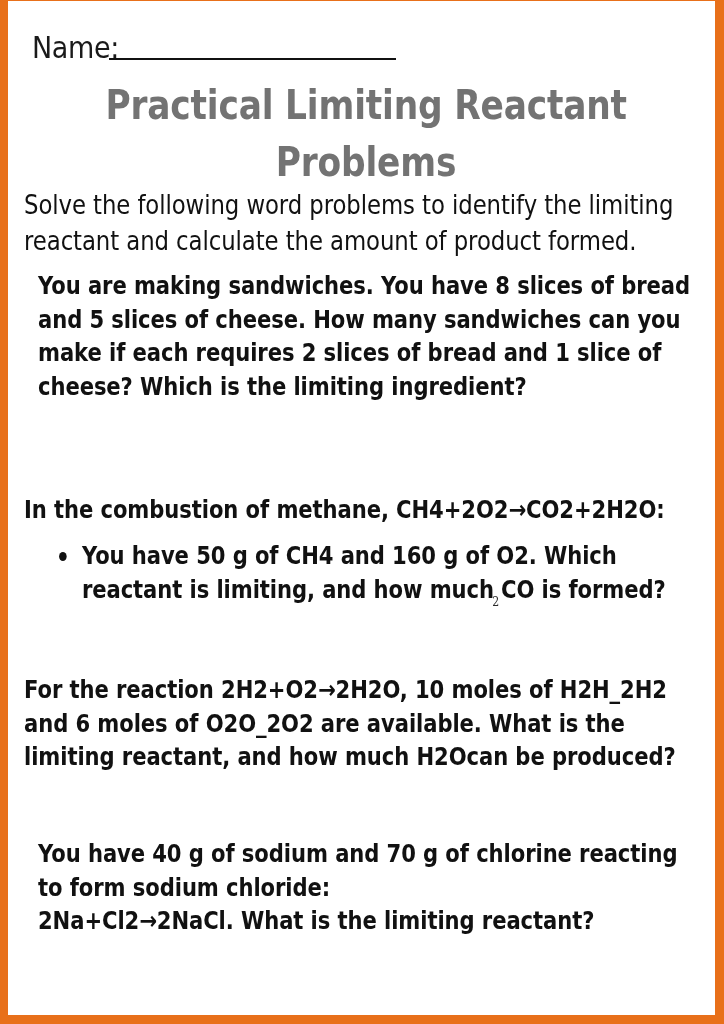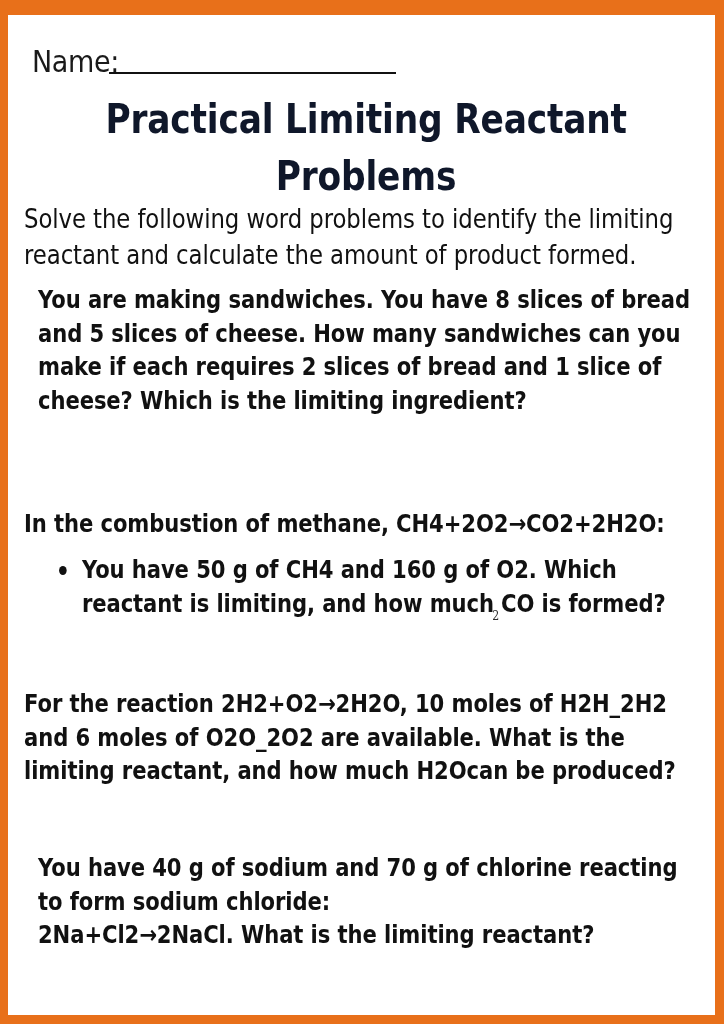--- a/index.html
+++ b/index.html
@@ -14,21 +14,21 @@
     font-family: "DejaVu Sans", sans-serif;
   }
 
   
   #page {
     position: relative;
     box-sizing: border-box;
     width: 724px;
     height: 1024px;
     background: #e8701a;
-    padding: 15px 9px 9px 8px;
+    padding: 1px 9px 9px 8px;
   }
   #sheet {
     position: relative;
     box-sizing: border-box;
     width: 100%;
     height: 100%;
     background: #ffffff;
     overflow: hidden;
   }
 
@@ -71,21 +71,21 @@
 
   
   #title {
     position: absolute;
     left: 8px;
     top: 76px;
     width: 700px;
     text-align: center;
     font-size: 40px;
     font-weight: 700;
-    color: #0f172a;
+    color: #737373;
     line-height: 1.42;
     letter-spacing: -0.2px;
   }
   #title .ttl-inner {
     display: inline-block;
     transform: scaleX(0.86);
     transform-origin: center top;
   }
 
   

